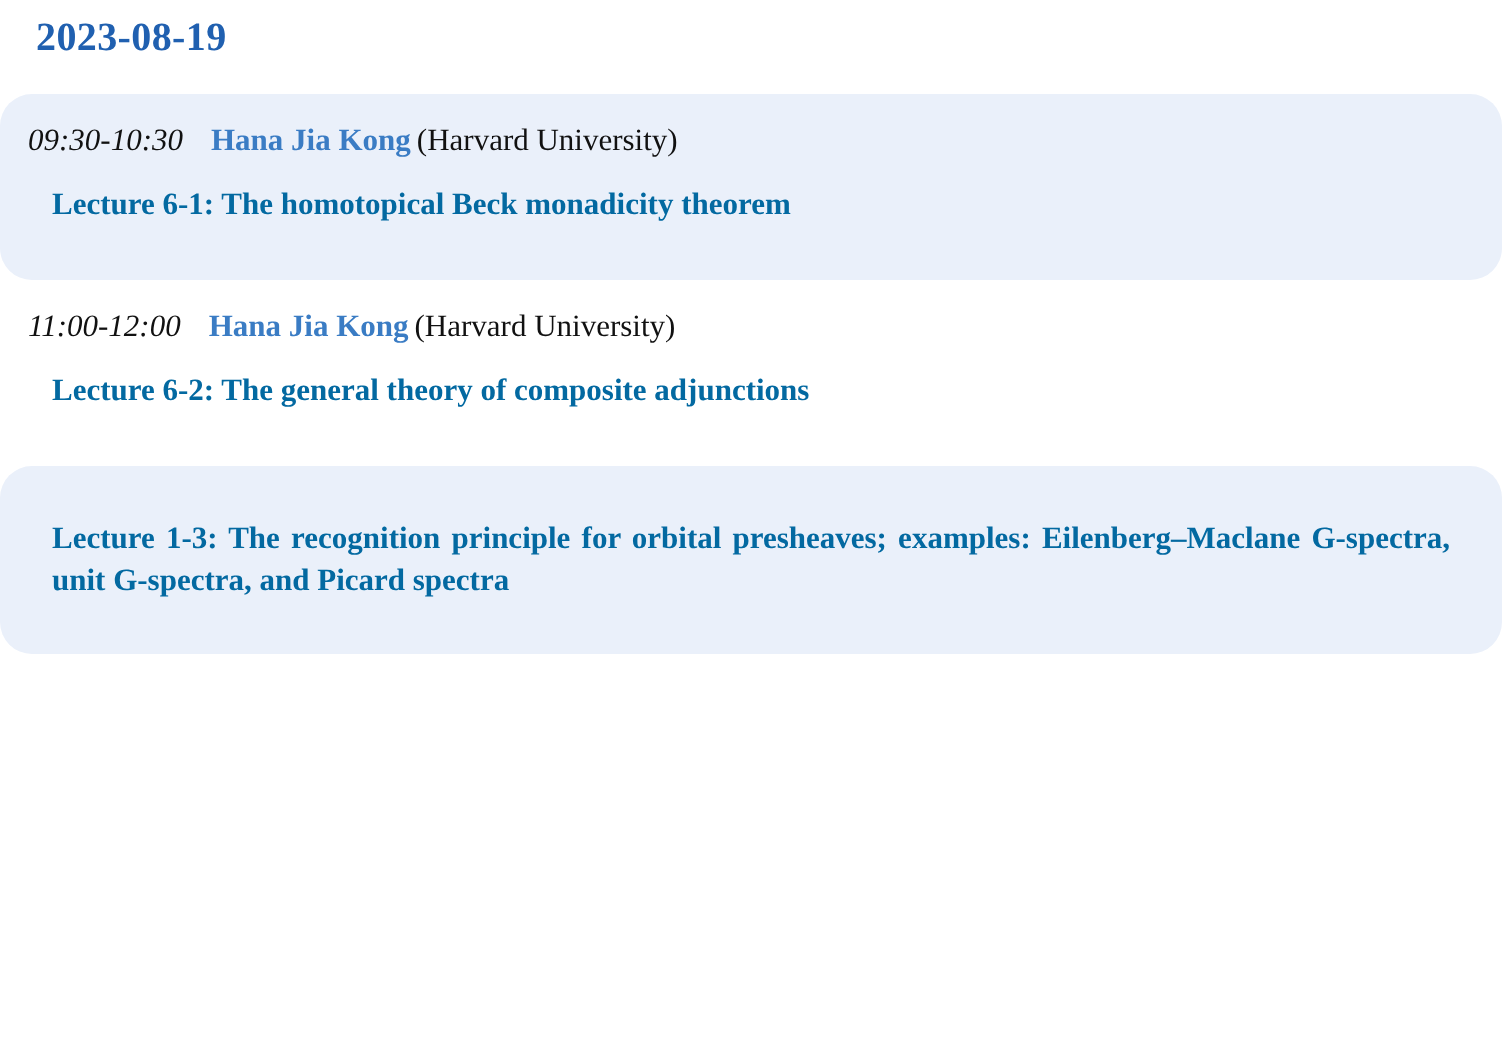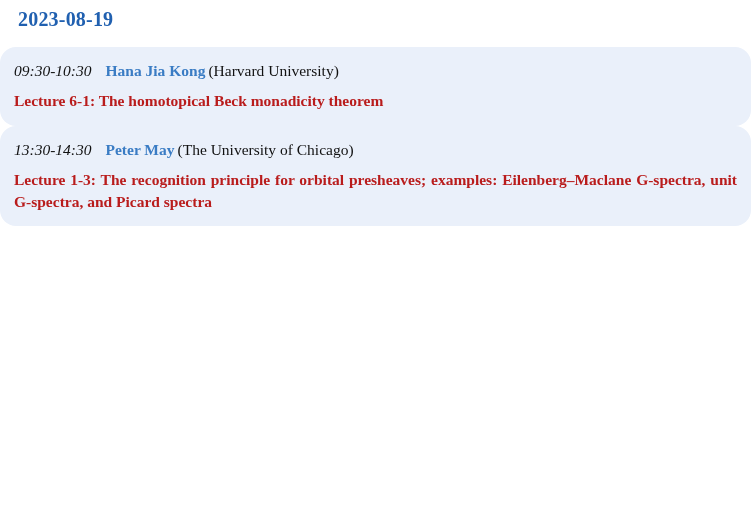--- a/index.html
+++ b/index.html
@@ -62,47 +62,50 @@
   }
   .affiliation {
     color: #111111;
     font-size: 15.5px;
     margin-left: 3px;
   }
   .session-title {
     font-weight: bold;
     font-size: 15.5px;
     line-height: 1.38;
-    margin: 0;
+    margin: 12px;
     text-align: justify;
     text-justify: inter-word;
-    color: #b91c1c;
+    color: #0369a1;
   }
 </style>
 </head>
 <body>
 
 <div class="page">
 
   <h1 class="date-heading">2023-08-19</h1>
 
   <div class="schedule">
 
     <div class="session shaded">
       <p class="session-meta">
         <span class="time">09:30-10:30</span><span class="speaker">Hana Jia Kong</span><span class="affiliation">(Harvard University)</span>
       </p>
       <p class="session-title">Lecture 6-1: The homotopical Beck monadicity theorem</p>
     </div>
 
+    <div class="session plain">
+      <p class="session-meta">
+        <span class="time">11:00-12:00</span><span class="speaker">Hana Jia Kong</span><span class="affiliation">(Harvard University)</span>
+      </p>
+      <p class="session-title">Lecture 6-2: The general theory of composite adjunctions</p>
+    </div>
 
     <div class="session shaded">
-      <p class="session-meta">
-        <span class="time">13:30-14:30</span><span class="speaker">Peter May</span><span class="affiliation">(The University of Chicago)</span>
-      </p>
       <p class="session-title">Lecture 1-3: The recognition principle for orbital presheaves; examples: Eilenberg–Maclane G-spectra, unit G-spectra, and Picard spectra</p>
     </div>
 
     <div class="session plain">
     </div>
 
   </div>
 </div>
 
 </body></html>

